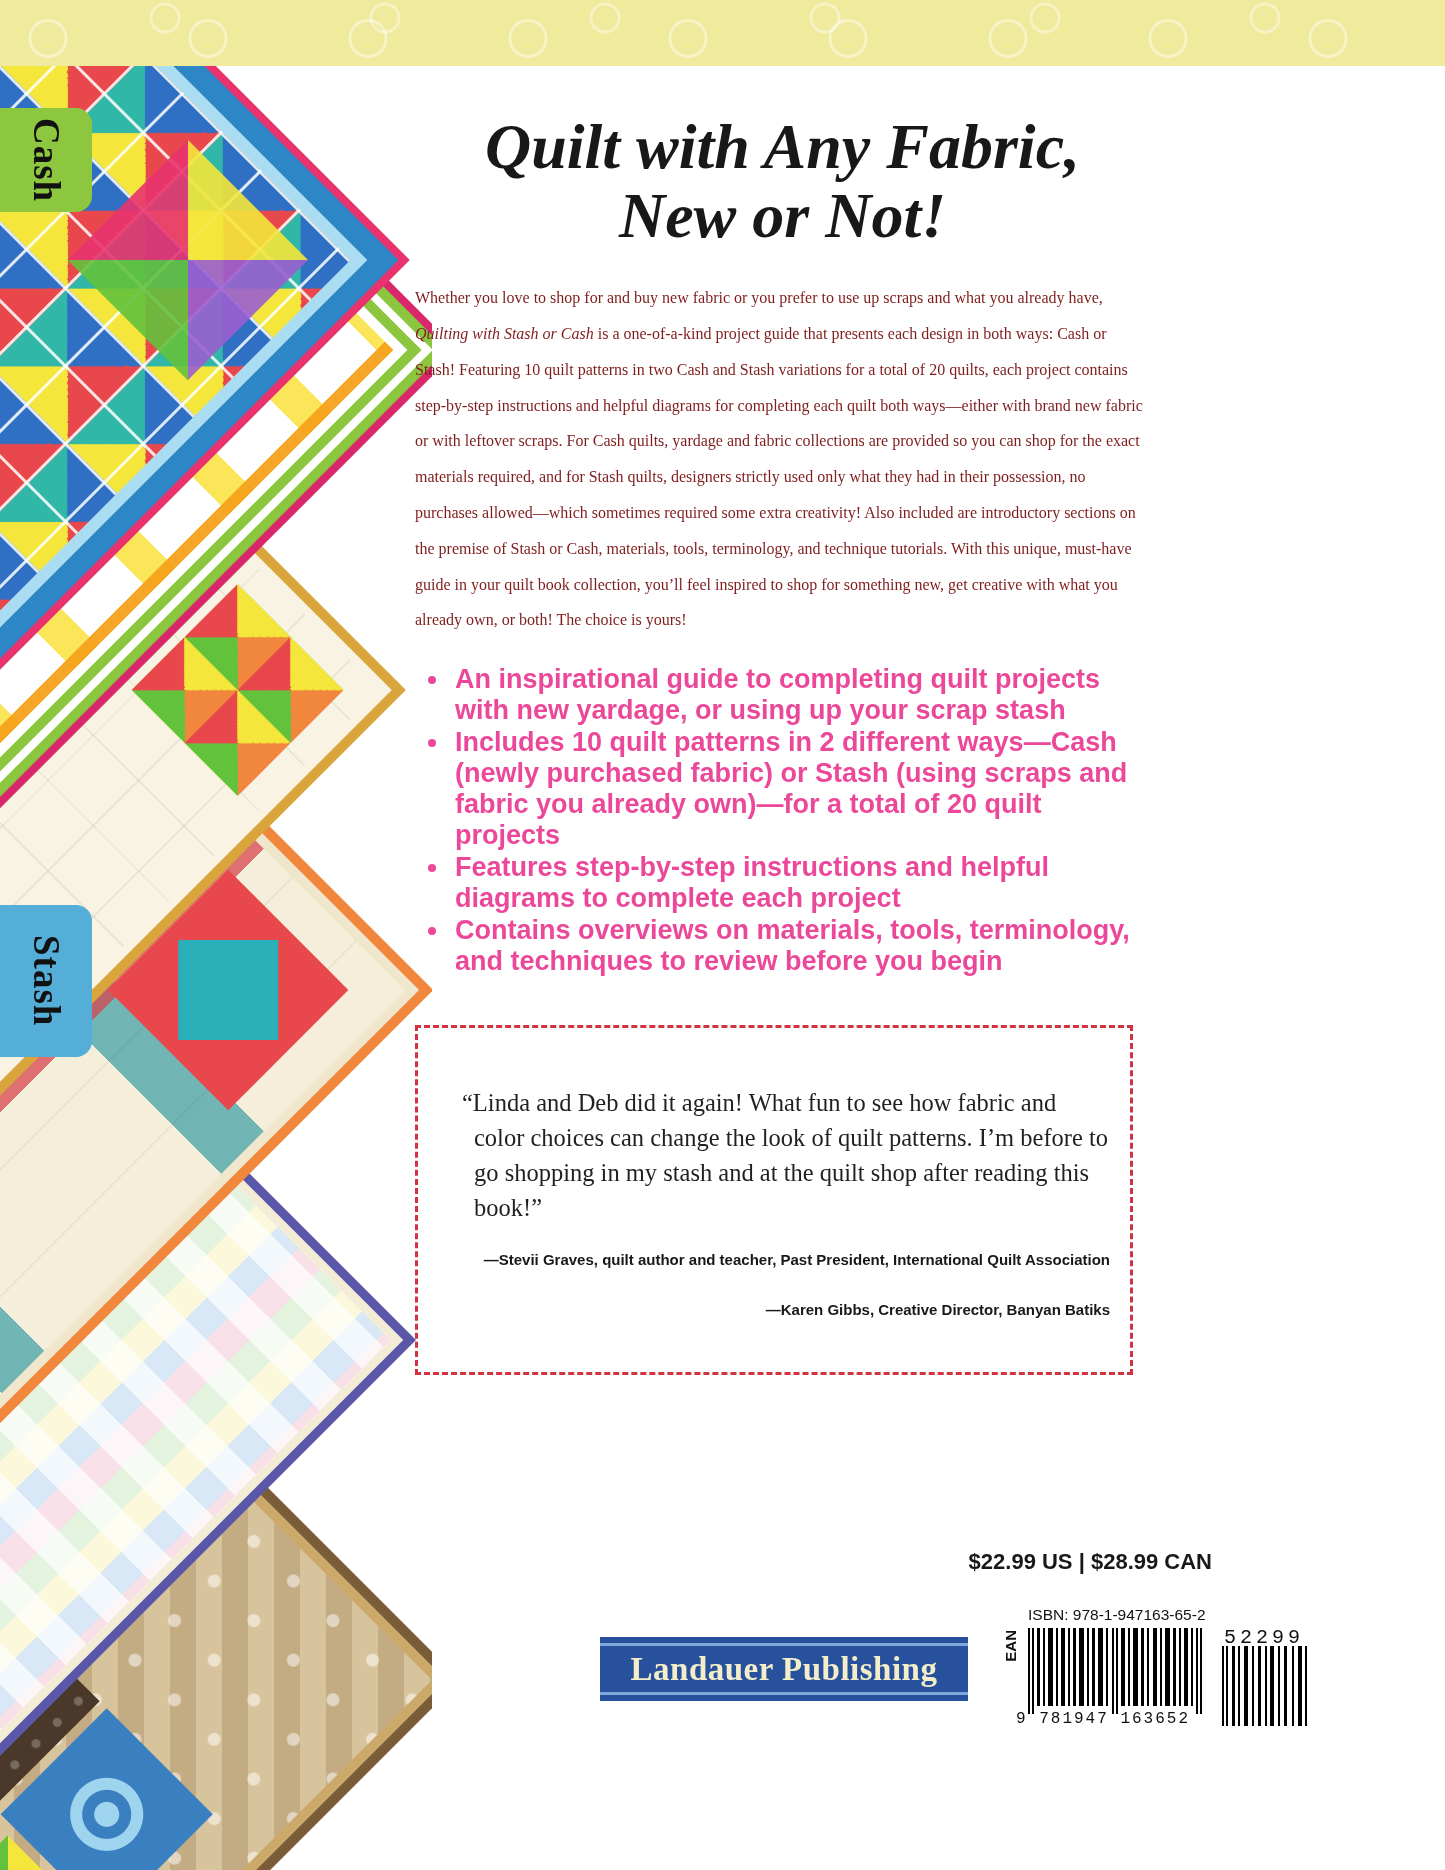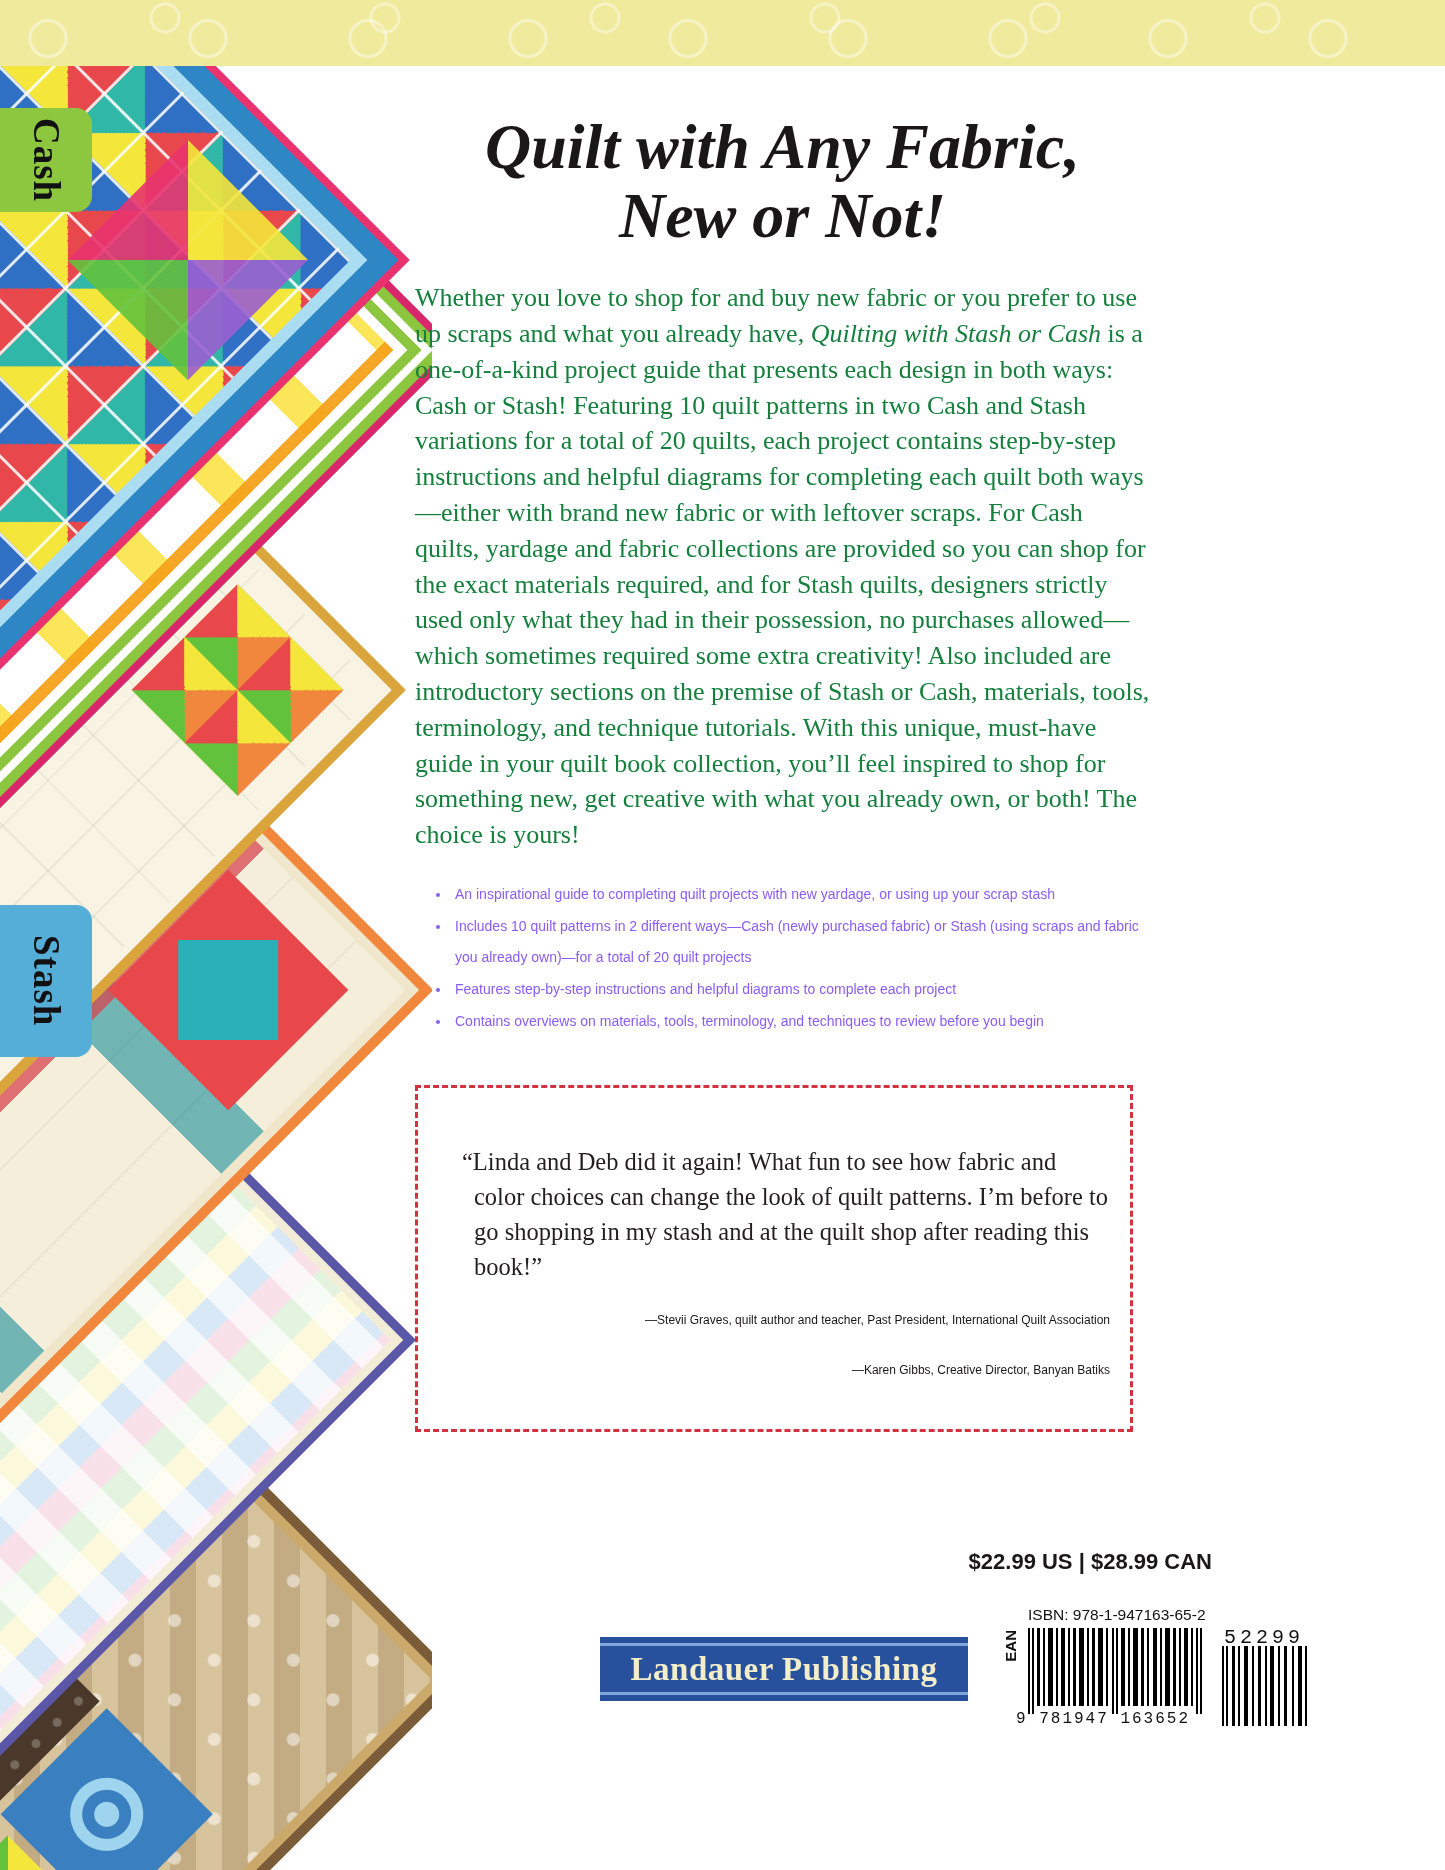--- a/index.html
+++ b/index.html
@@ -81,31 +81,31 @@
       writing-mode:vertical-rl;text-orientation:mixed;
       font-family:"Liberation Serif",serif;font-weight:600;font-size:37px;color:#111111;letter-spacing:1px;}
   .tab-cash{top:108px;height:104px;background:#8dc63f;}
   .tab-stash{top:905px;height:152px;background:#55aed8;}
   
   .main-col{position:absolute;left:415px;top:0;width:735px;z-index:5;}
   .page-title{
       margin-top:112px;text-align:center;font-style:italic;font-weight:bold;
       font-size:64px;line-height:1.08;color:#1a1718;}
   .intro{
-      margin-top:30px;font-size:26px;line-height:35.8px;color:#15803d;text-align:left;}
+      margin-top:30px;font-size:16px;line-height:35.8px;color:#7f1d1d;text-align:left;}
   .intro .book-title{font-style:italic;}
   .features{
       margin:26px 0 0 0;padding-left:36px;
-      font-family:"Liberation Sans",sans-serif;font-weight:normal;font-size:14px;line-height:31px;color:#8b5cf6;}
+      font-family:"Liberation Sans",sans-serif;font-weight:bold;font-size:27px;line-height:31px;color:#ec4899;}
   .features li{padding-left:4px;margin-bottom:1px;}
   .quote-box{
       margin-top:48px;border:3.5px dashed #d13440;padding:32px 20px 36px 44px;width:648px;}
   .quote{font-size:24.5px;line-height:35px;color:#231f20;text-indent:-12px;padding-left:12px;}
   .attribution{
-      font-family:"Liberation Sans",sans-serif;font-weight:normal;font-size:12px;line-height:22px;
+      font-family:"Liberation Sans",sans-serif;font-weight:bold;font-size:15px;line-height:22px;
       text-align:right;margin-top:0;color:#1a1718;}
   .quote + .attribution{margin-bottom:28px;}
   
   .price{
       position:absolute;top:1549px;right:233px;z-index:5;
       font-family:"Liberation Sans",sans-serif;font-weight:bold;font-size:22px;color:#1a1718;}
   .publisher{
       position:absolute;left:600px;top:1637px;width:368px;height:64px;background:#27519c;z-index:5;}
   .publisher .pub-inner{
       position:absolute;left:0;right:0;top:6px;bottom:6px;

